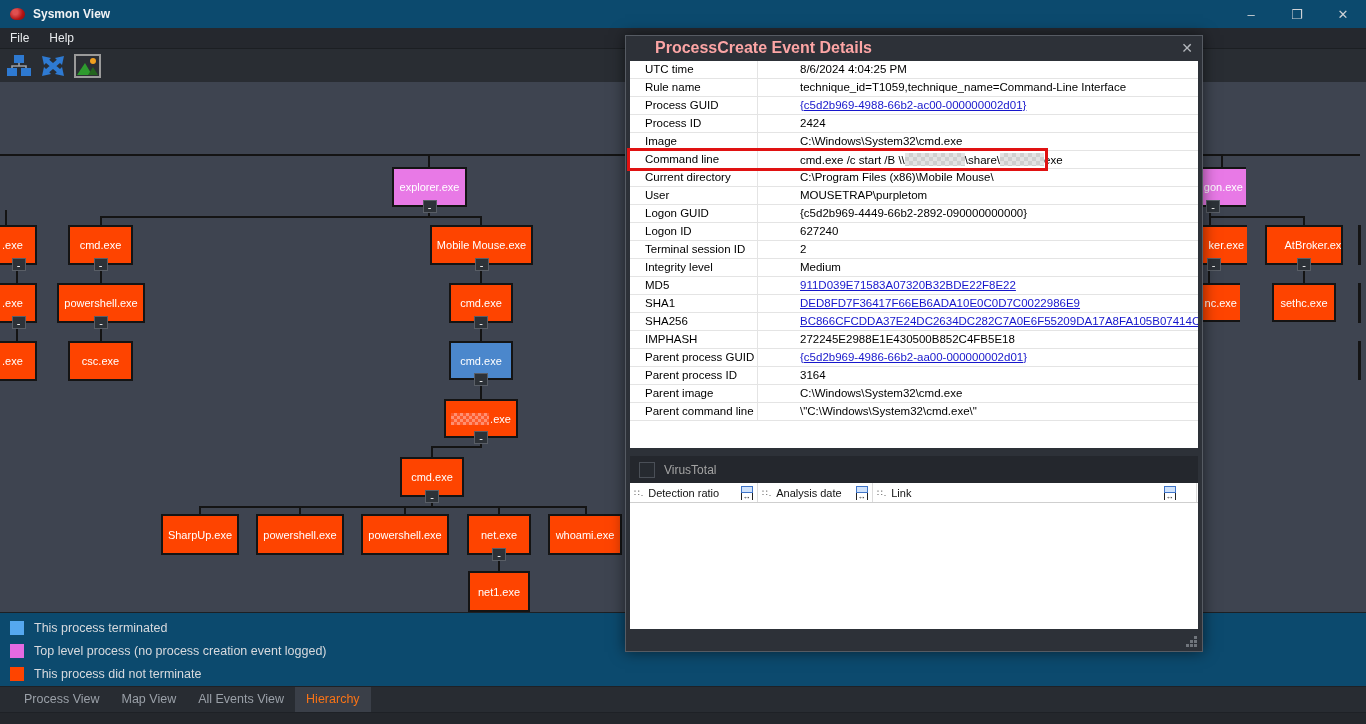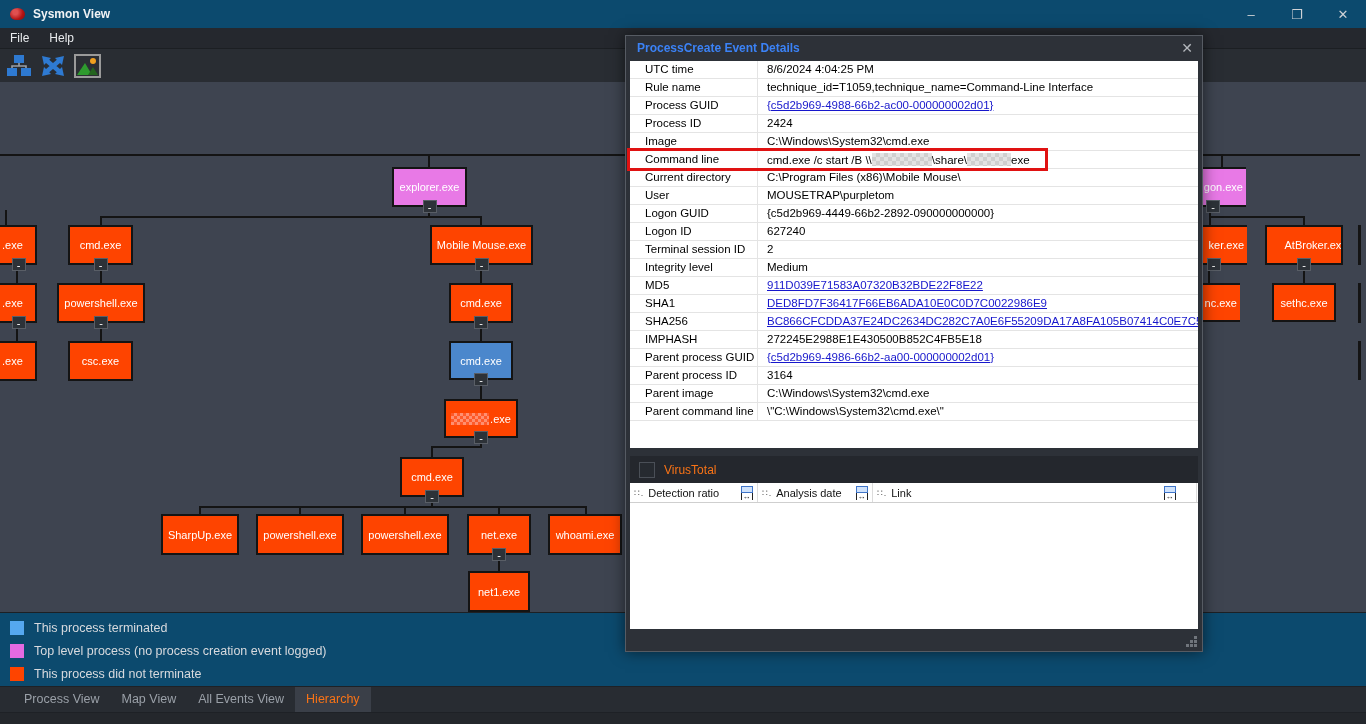--- a/index.html
+++ b/index.html
@@ -54,37 +54,37 @@
     border-top:1px solid #1e2126; display:flex; align-items:stretch; padding-left:13px; }
   .tab { color:#9aa0a8; font-size:12.5px; padding:5px 11px 0 11px; }
   .tab.active { background:#3a3f48; color:#f97316; }
   #statusbar { position:absolute; left:0; top:712px; width:1366px; height:12px; background:#24272c;
     border-top:1px solid #1e2126; }
 
   
   #dialog { position:absolute; left:625px; top:35px; width:578px; height:617px; background:#2d3138;
     border:1px solid #565b63; z-index:10; box-shadow:0 0 14px rgba(0,0,0,.55); }
   #dlg-titlebar { position:absolute; left:0; top:0; width:100%; height:24px; display:flex; align-items:center; }
-  #dlg-title { color:#3b82f6; font-size:12px; font-weight:bold; margin-left:11px; }
+  #dlg-title { color:#fca5a5; font-size:16px; font-weight:bold; margin-left:29px; }
   #dlg-close { margin-left:auto; margin-right:9px; color:#b4b8bd; font-size:14px; }
   #dlg-table { position:absolute; left:4px; top:25px; width:568px; height:387px; background:#fff; overflow:hidden; }
-  .drow { display:flex; height:18px; border-bottom:1px solid #e4e4e4; font-size:11.5px; color:#000; }
+  .drow { display:flex; height:18px; border-bottom:1px solid #e4e4e4; font-size:11.5px; color:#000;gap:33px; }
   .dlabel { width:128px; padding:2px 0 0 15px; border-right:1px solid #e4e4e4; white-space:nowrap; }
   .dvalue { flex:1; padding:2px 0 0 9px; white-space:nowrap; overflow:hidden; }
   .dvalue a, .dvalue .link { color:#1717cc; text-decoration:underline; }
   .redact { display:inline-block; height:13px; vertical-align:text-bottom;
     background:linear-gradient(45deg,#cfcfcf 25%,transparent 25%,transparent 75%,#cfcfcf 75%),
                linear-gradient(45deg,#cfcfcf 25%,#e3e3e3 25%,#e3e3e3 75%,#cfcfcf 75%);
     background-size:8px 8px; background-position:0 0,4px 4px; }
   #cmd-highlight { position:absolute; left:1px; top:112px; width:421px; height:23px;
     border:3px solid #e01212; z-index:5; pointer-events:none; }
   #vt-bar { position:absolute; left:4px; top:420px; width:568px; height:27px; background:#24272d;
     display:flex; align-items:center; }
   #vt-checkbox { width:16px; height:16px; margin-left:9px; background:#262a30; border:1px solid #4a4f57; }
-  #vt-label { color:#f97316; font-size:12px; margin-left:9px; }
+  #vt-label { color:#a3a3a3; font-size:12px; margin-left:9px; }
   #vt-grid { position:absolute; left:4px; top:447px; width:568px; height:146px; background:#fff; }
   #vt-header { display:flex; height:20px; border-bottom:1px solid #cfcfcf; }
   .vt-col { display:flex; align-items:center; border-right:1px solid #dcdcdc; font-size:11px; color:#111; }
   .grip { color:#555; font-size:9px; margin:0 4px 0 4px; letter-spacing:1px; }
   .width-icon { margin-left:auto; margin-right:4px; width:13px; display:flex; flex-direction:column; align-items:center; }
   .width-icon .wi-rect { width:12px; height:7px; background:#cfe2fb; border:1px solid #3f74c8; }
   .width-icon .wi-arr { width:12px; height:7px; font-size:8px; line-height:7px; color:#222; text-align:center;
     border-left:1px solid #222; border-right:1px solid #222; }
   #dlg-grip { position:absolute; right:5px; bottom:4px; width:11px; height:11px;
     background:

